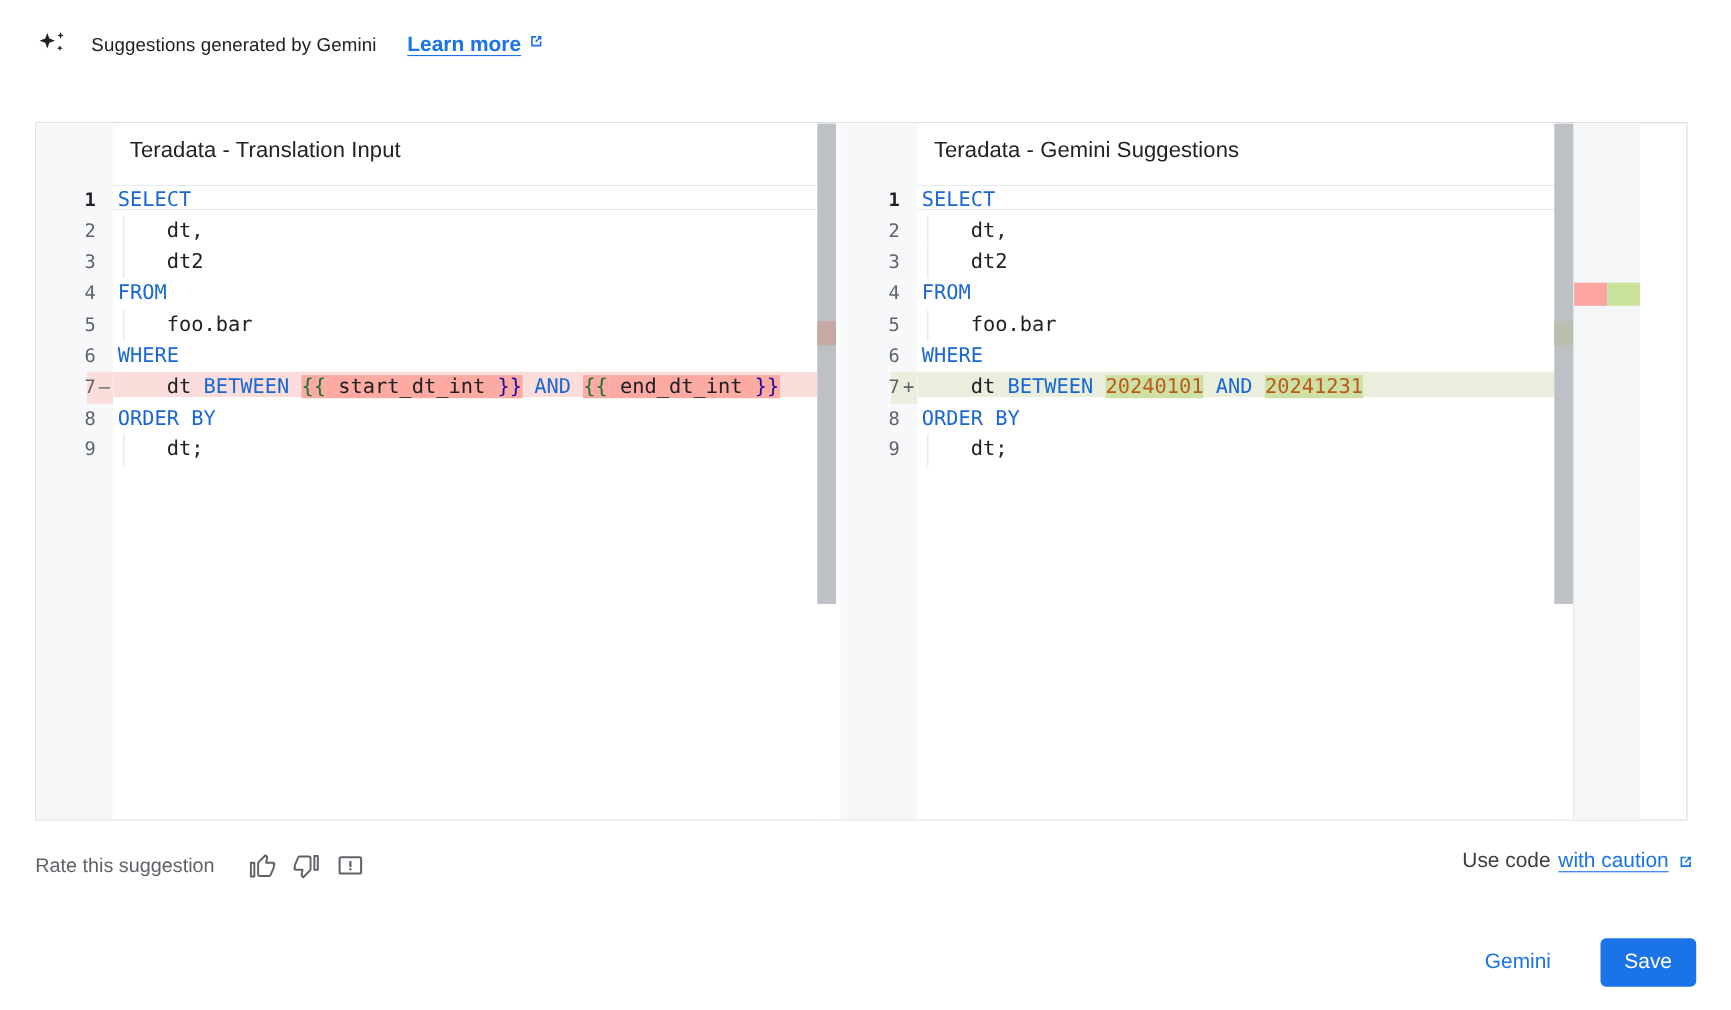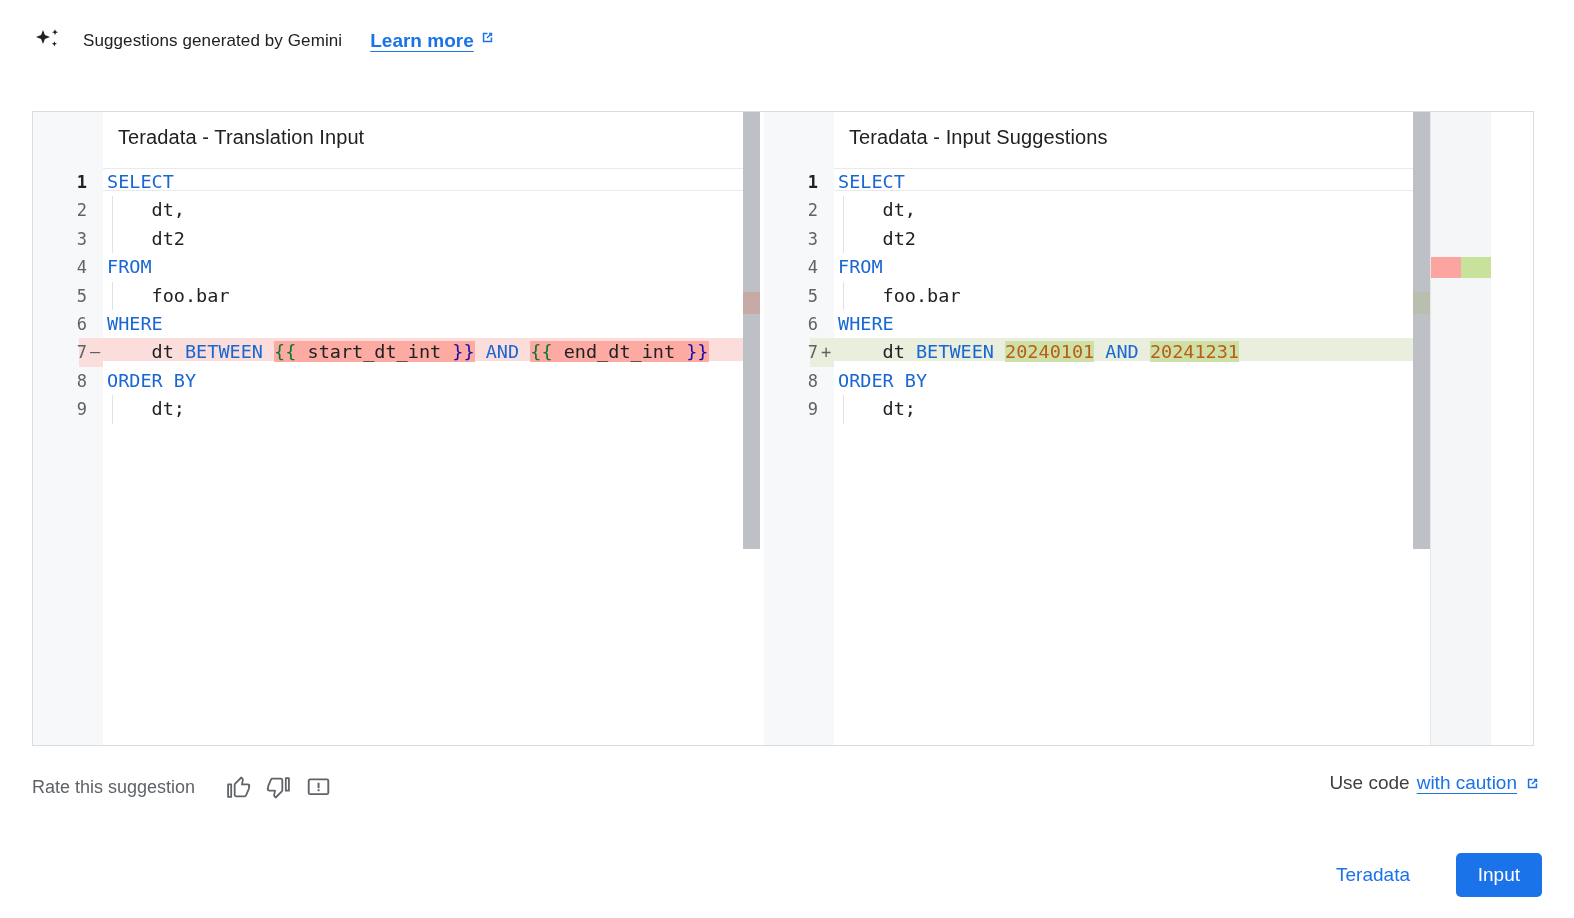--- a/index.html
+++ b/index.html
@@ -279,21 +279,21 @@
               <div class="ln-strip"></div>
               <div class="ln"><span class="ln-num">8</span><span class="ln-sign"></span></div>
             </div>
             <div class="row ">
               <div class="ln-strip"></div>
               <div class="ln"><span class="ln-num">9</span><span class="ln-sign"></span></div>
             </div>
           </div>
       </div>
       <div class="codearea">
-        <div class="pane-title">Teradata - Input Suggestions</div>
+        <div class="pane-title">Teradata - Gemini Suggestions</div>
         <div class="lines" id="code-right">
             <div class="row cur">
               <div class="code"><span class="kw">SELECT</span></div>
             </div>
             <div class="row ">
               <span class="iguide"></span>
               <div class="code"><span>    dt,</span></div>
             </div>
             <div class="row ">
               <span class="iguide"></span>
@@ -360,17 +360,17 @@
     <span class="usecode-link">with caution</span>
     <span class="usecode-ic">
       <svg viewBox="0 0 16 16" width="15" height="15" aria-hidden="true">
         <path d="M3 3 h5 v1.6 H4.6 v6.8 h6.8 V8 H13 v5 H3 Z" fill="#1a73e8"></path>
         <path d="M9.6 3 H13 v3.4 h-1.5 V5.55 L7.9 9.15 l-1.05-1.05 L10.45 4.5 H9.6 Z" fill="#1a73e8"></path>
       </svg>
     </span>
   </div>
 
   <div class="footer">
-    <button class="btn-dismiss">Teradata</button>
-    <button class="btn-apply">Input</button>
+    <button class="btn-dismiss">Gemini</button>
+    <button class="btn-apply">Save</button>
   </div>
 
 </div>
 
 </body></html>

